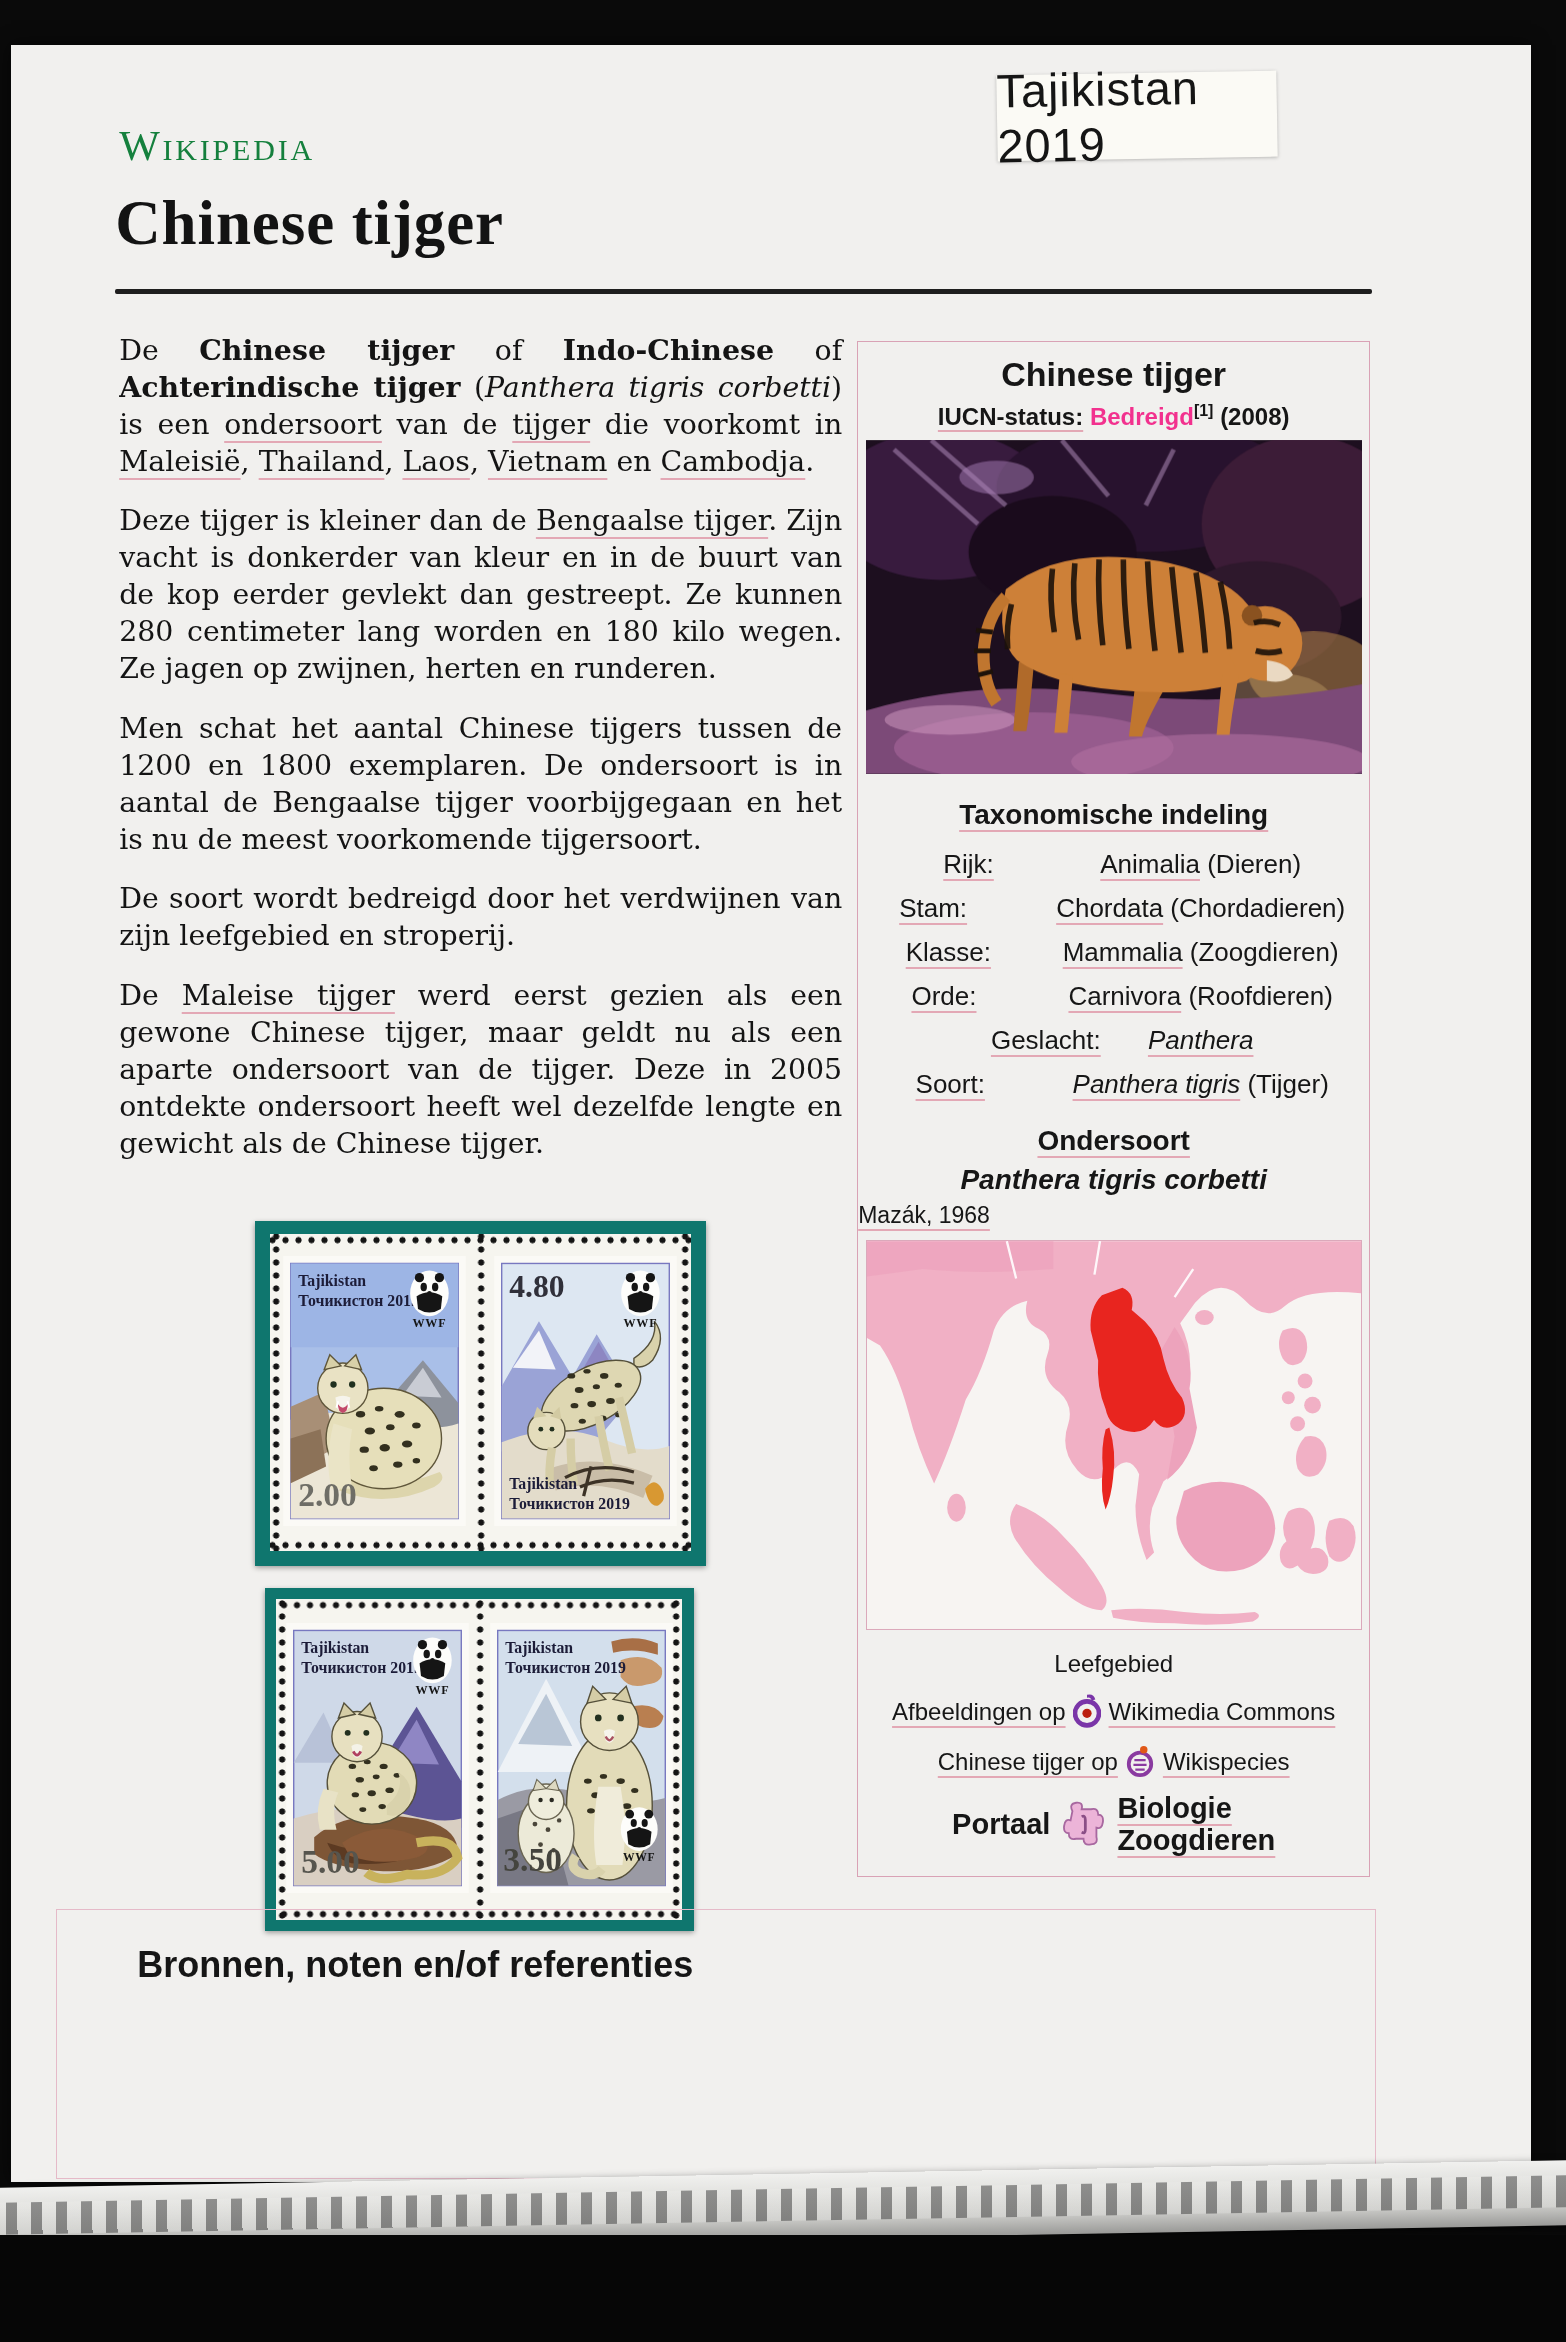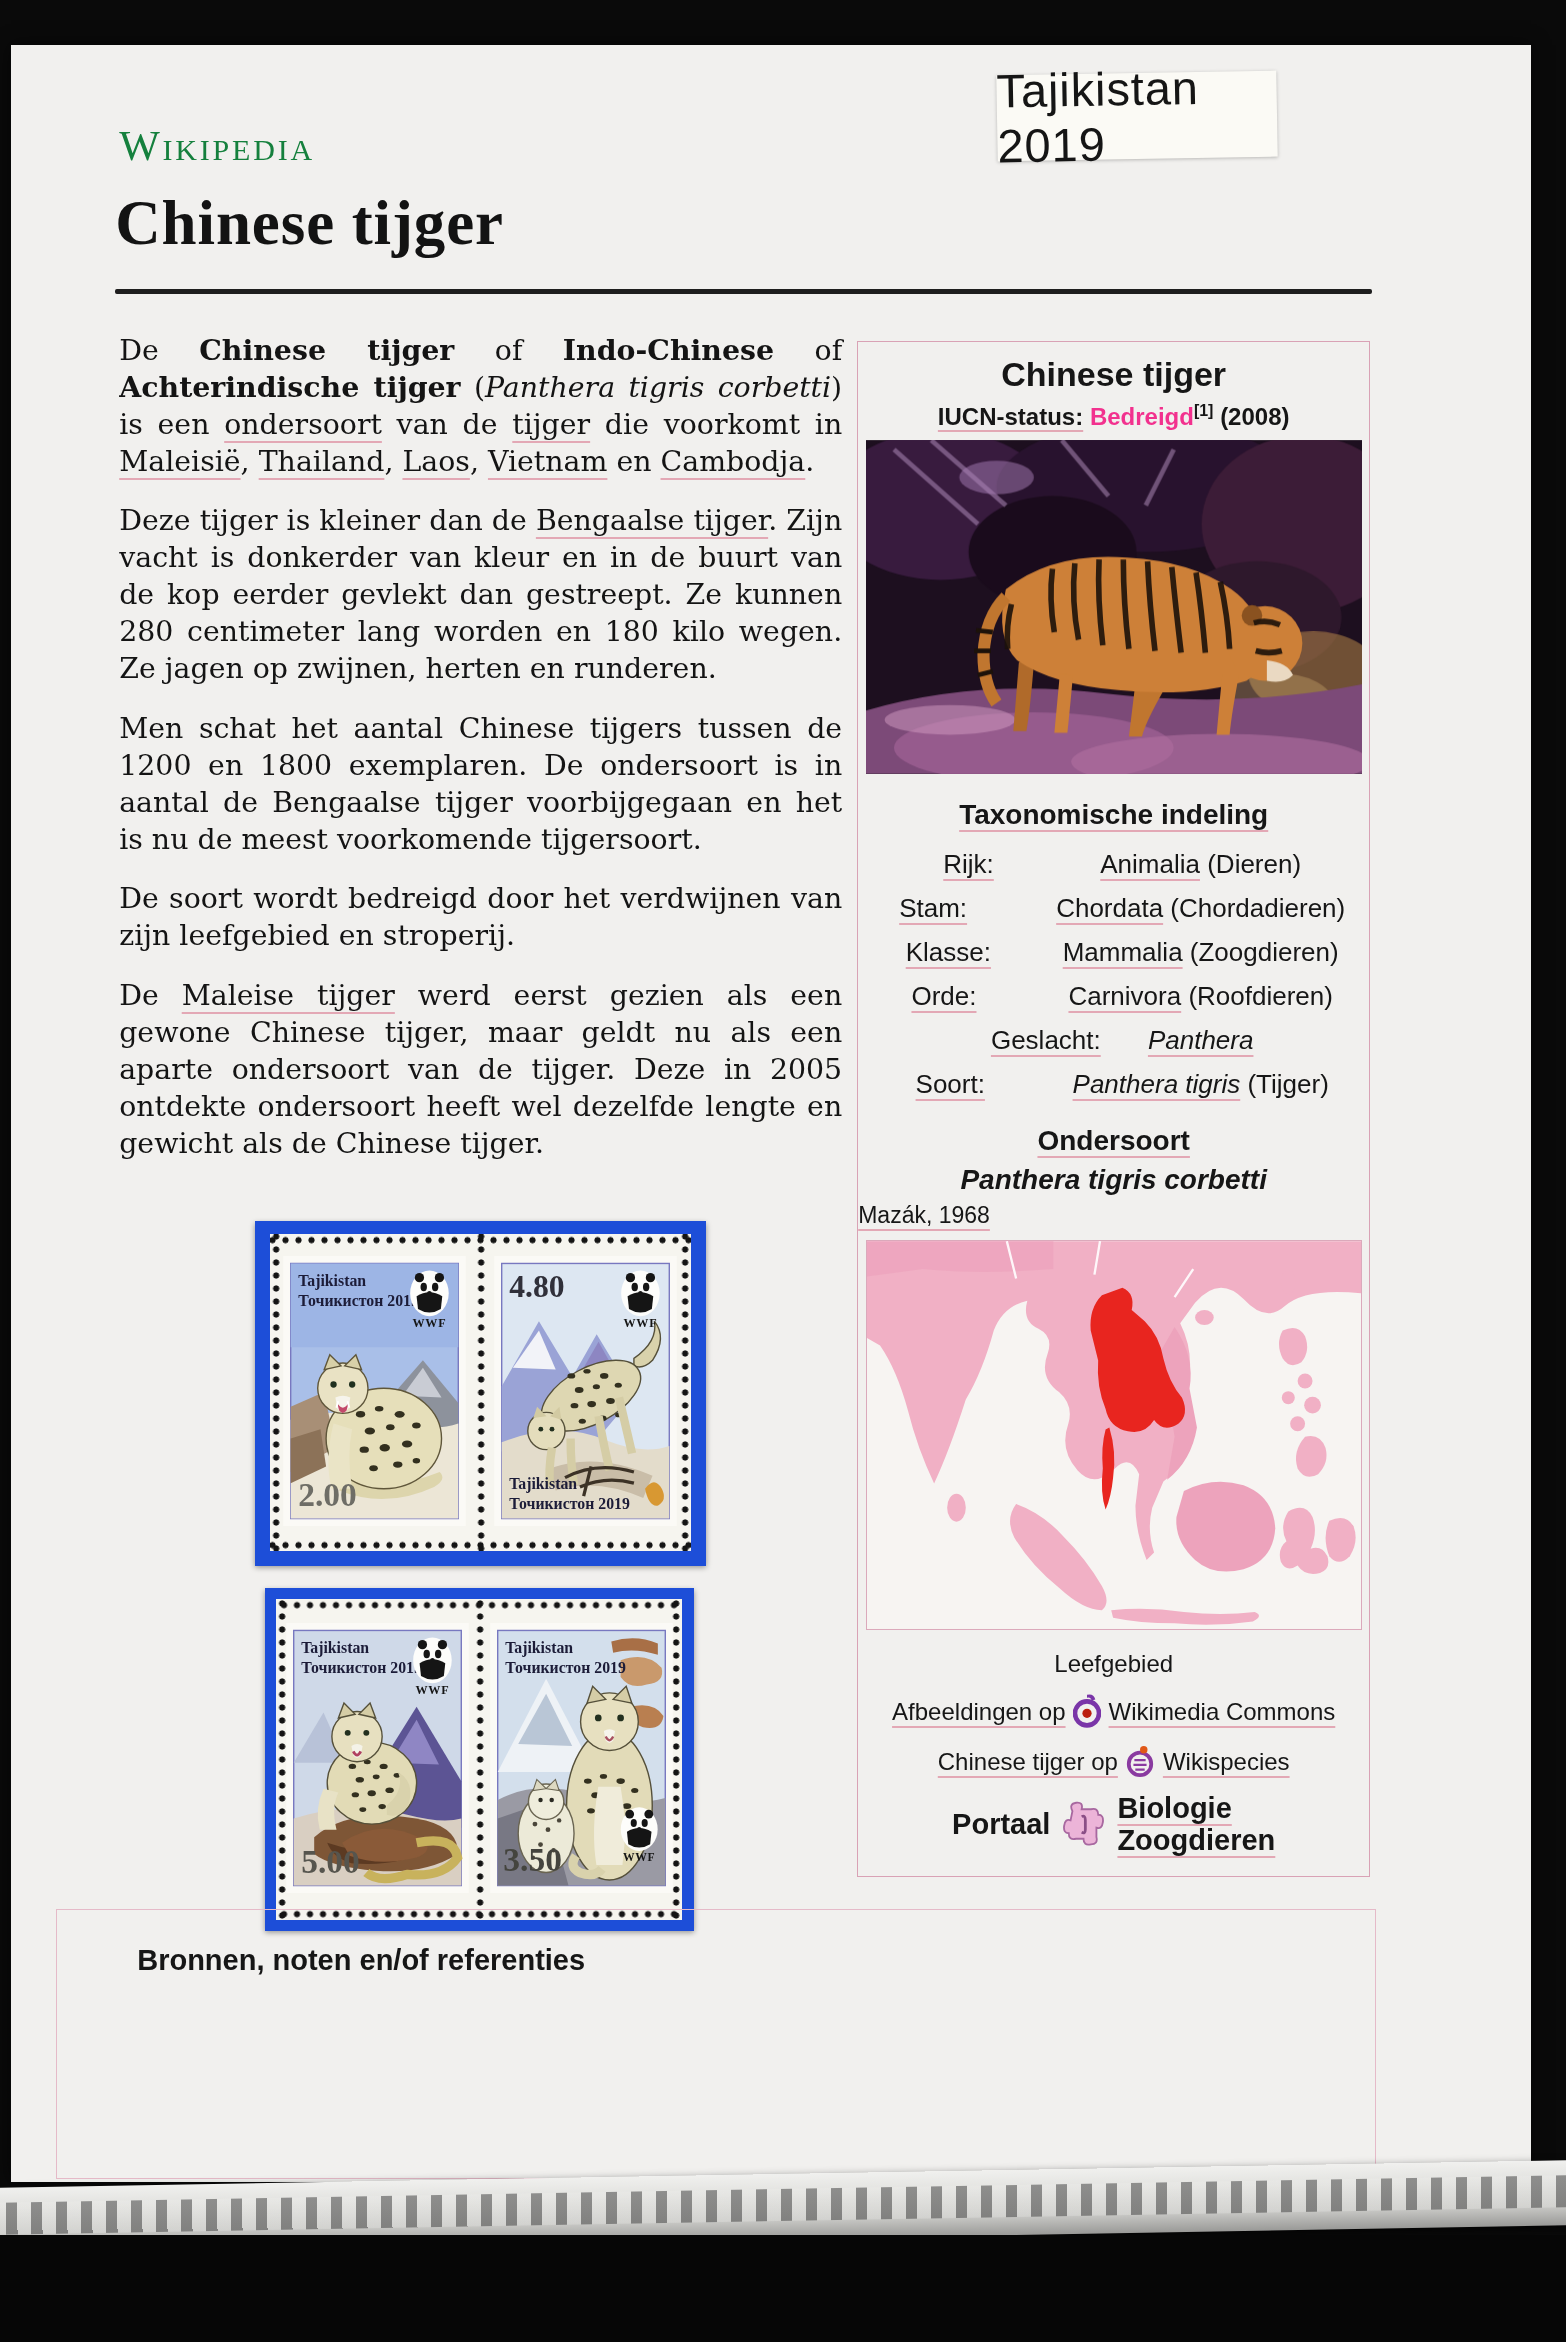--- a/index.html
+++ b/index.html
@@ -47,36 +47,36 @@
   .ib-sub-a{margin-top:5.6px;text-align:left;font-size:23px;}
   .ib-map{display:block;margin:11.2px auto 0 auto;width:494px;height:388px;border:0.9px solid #dba9bb;}
   .ib-caption{margin-top:20.5px;text-align:center;font-size:24px;}
   .ib-line{margin-top:15px;text-align:center;font-size:24px;display:flex;align-items:center;justify-content:center;gap:7.5px;}
   .ib-portal{margin-top:13px;display:flex;align-items:center;justify-content:center;gap:13px;}
   .ib-portal .plabel{font-size:29px;font-weight:bold;}
   .ib-portal .plinks{display:flex;flex-direction:column;align-items:flex-start;line-height:32px;}
   .ib-portal .plinks span{font-size:29px;font-weight:bold;}
 
   
-  .mount{position:absolute;background:#1d4ed8;box-shadow:0 1.9px 5.6px rgba(0,0,0,.4);}
+  .mount{position:absolute;background:#0f766e;box-shadow:0 1.9px 5.6px rgba(0,0,0,.4);}
   .mount1{left:244px;top:1176px;width:451px;height:345px;}
   .mount2{left:254px;top:1543px;width:429px;height:343px;}
   .pane{position:absolute;background:#f6f5ef;}
   .mount1 .pane{left:15px;top:13px;width:421px;height:317px;}
   .mount2 .pane{left:11.2px;top:11.2px;width:406px;height:321px;}
   .perf{position:absolute;background-image:radial-gradient(circle,#141414 2.8px,transparent 3.4px);
         background-size:13px 13px;background-position:center;}
   .perf.h{height:10.3px;left:0;right:0;}
   .perf.v{width:10.3px;top:0;bottom:0;}
   .stamp{position:absolute;width:183px;height:270px;}
 
   
   .refbox{position:absolute;left:45px;top:1864px;width:1318px;height:268px;border:1.9px solid #e5bac8;}
   .refbox .rtitle{position:absolute;left:80px;top:34px;font-family:"Liberation Sans",sans-serif;
-                  font-size:29px;font-weight:bold;color:#161616;}
+                  font-size:36px;font-weight:bold;color:#161616;}
 
   
   .binder{position:absolute;left:-18.6px;top:2174px;width:1603px;height:65px;transform:rotate(-1deg);
           background:linear-gradient(#f0f0ee 0%,#e2e2df 30%,#c9c9c6 70%,#9a9a98 100%);
           box-shadow:0 3.7px 9.3px rgba(0,0,0,.7);}
   .binder::after{content:"";position:absolute;left:0;right:0;top:15px;height:32px;
           background:repeating-linear-gradient(90deg,rgba(70,70,70,.55) 0 11.2px,rgba(240,240,238,.25) 11.2px 25px);}
   .below-binder{position:absolute;left:0;top:2235px;width:1566px;height:107px;background:#060606;}
   svg text{font-family:"Liberation Serif",serif;}
 </style>

